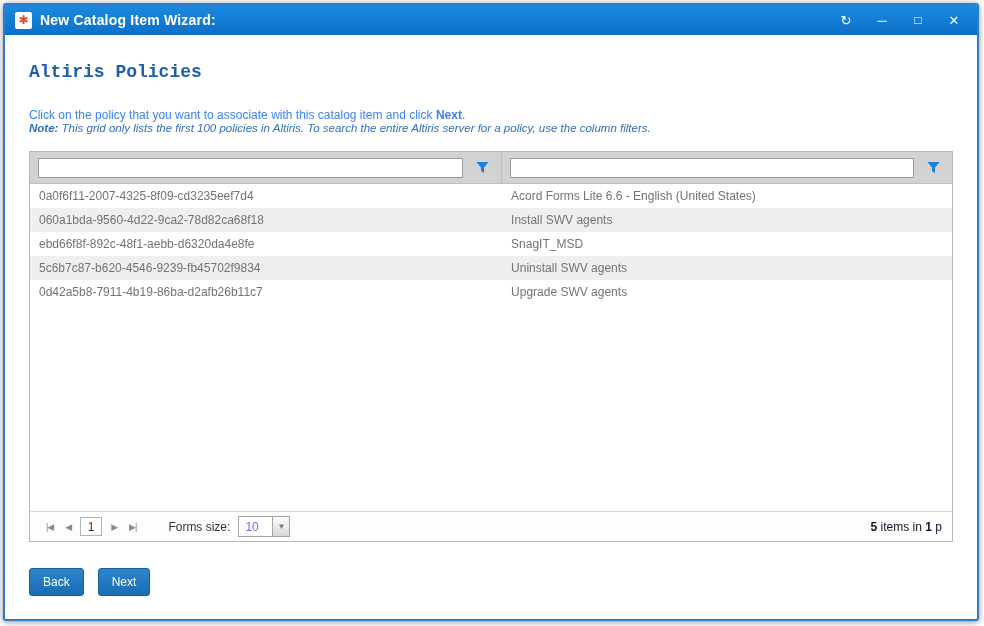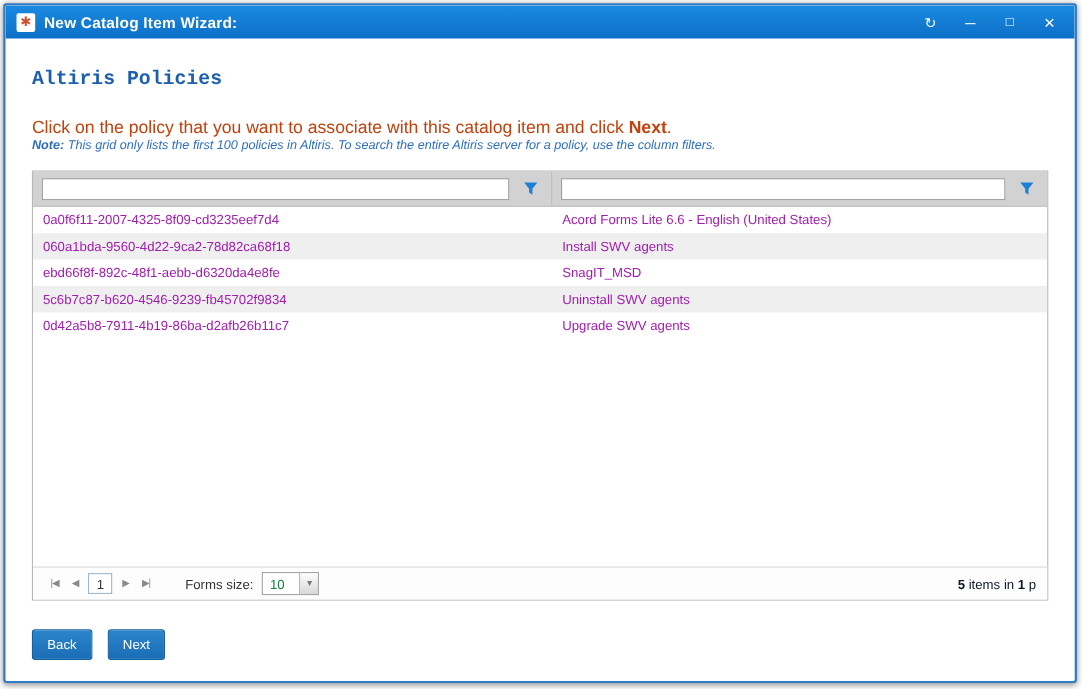--- a/index.html
+++ b/index.html
@@ -19,60 +19,60 @@
     display:flex; align-items:center; justify-content:center;
     color:#d2502c; font-size:12px; font-weight:bold; line-height:1;
   }
   .title-text { font-size:14px; font-weight:bold; letter-spacing:.2px; }
   .titlebar-controls { margin-left:auto; display:flex; align-items:center; gap:22px; padding-right:6px; }
   .tb-btn { color:#fff; font-size:13px; line-height:1; cursor:default; text-align:center; min-width:14px; }
   .tb-btn.max { font-size:12px; }
   
   .content { padding:0 24px; }
   .page-heading { margin-top:27px; color:#1b5fad; font-size:18px; font-weight:bold;font-family:Liberation Mono, monospace; }
-  .instruction { margin-top:26px; font-size:16px; color:#c2410c; }
+  .instruction { margin-top:26px; font-size:12px; color:#3b82f6; }
   .instruction b { font-weight:bold; }
   .note { font-size:11.5px; font-style:italic; color:#2f6fc0; }
   .note b { font-weight:bold; }
   
   .grid { margin-top:17px; border:1px solid #b8b8b8; height:391px; display:flex; flex-direction:column; background:#fff; }
   .grid-header { display:flex; background:#6f6f6f; color:#fff; height:25px; font-size:12.5px; flex:none; }
   .grid-header .cell { display:flex; align-items:center; padding-left:9px; }
   .col-id { width:51.2%; flex:none; border-right:1px solid #9a9a9a; }
   .col-name { flex:1; }
   .filter-row { display:flex; background:#d2d2d2; height:32px; flex:none; border-bottom:1px solid #c0c0c0; }
   .filter-cell { display:flex; align-items:center; padding:0 10px 0 8px; }
   .filter-cell.col-id { border-right:1px solid #bdbdbd; }
   .filter-input {
     flex:1; height:20px; border:1px solid #9c9c9c; background:#fff;
     font-size:12px; padding:0 4px; margin-right:10px; outline:none;
     font-family:"Liberation Sans","DejaVu Sans",sans-serif;
   }
   .funnel-btn { width:18px; height:18px; display:flex; align-items:center; justify-content:center; cursor:pointer; flex:none; }
   .grid-body { flex:1; overflow:hidden; }
-  .grid-row { display:flex; height:24px; font-size:12px; color:#a21caf; align-items:stretch; }
+  .grid-row { display:flex; height:24px; font-size:12px; color:#737373; align-items:stretch; }
   .grid-row:nth-child(even) { background:#efefef; }
   .grid-row .cell { display:flex; align-items:center; padding-left:9px; overflow:hidden; white-space:nowrap; }
   .grid-row .col-id { border-right:1px solid transparent; }
   
   .pager {
     flex:none; height:30px; border-top:1px solid #d9d9d9; background:#fdfdfd;
     display:flex; align-items:center; padding:0 10px; font-size:12px; color:#444;
   }
   .pg-btn { color:#8a8a8a; font-size:9px; padding:0 6px; cursor:pointer; letter-spacing:-1px; }
   .pg-current {
     width:22px; height:19px; border:1px solid #9fb8cc; background:#fff;
     display:flex; align-items:center; justify-content:center; margin:0 3px;
     font-size:12px; color:#333;
   }
   .page-size-label { margin-left:26px; margin-right:8px; color:#333; }
   .page-size-box { display:flex; align-items:stretch; height:21px; }
   .page-size-value {
     width:35px; border:1px solid #a5a5a5; background:#fff; display:flex;
-    align-items:center; padding-left:6px; font-size:12px; color:#15803d;
+    align-items:center; padding-left:6px; font-size:12px; color:#8b5cf6;
   }
   .page-size-arrow {
     width:17px; border:1px solid #a5a5a5; border-left:none;
     background:linear-gradient(#fdfdfd,#d8d8d8); display:flex; align-items:center;
     justify-content:center; color:#777; font-size:8px; cursor:pointer;
   }
   .pager-summary { margin-left:auto; white-space:nowrap; overflow:hidden; color:#0f172a; }
   .pager-summary b { font-weight:bold; }
   
   .footer { margin-top:26px; display:flex; gap:14px; }

